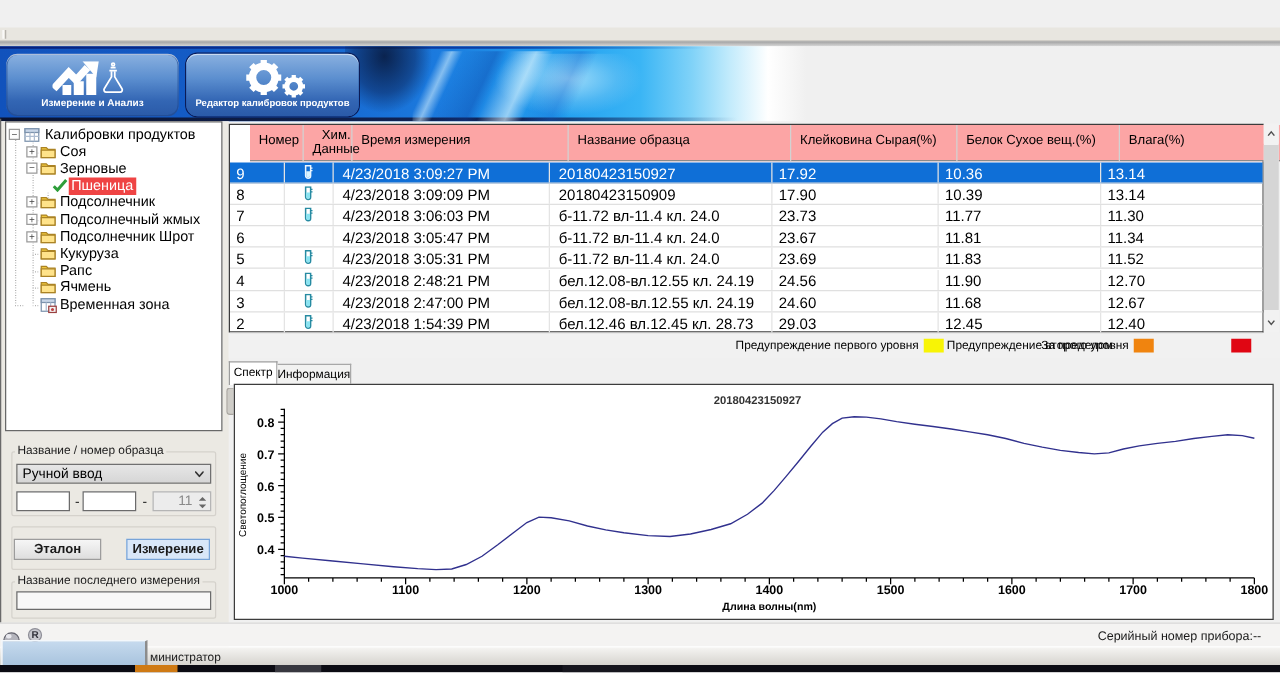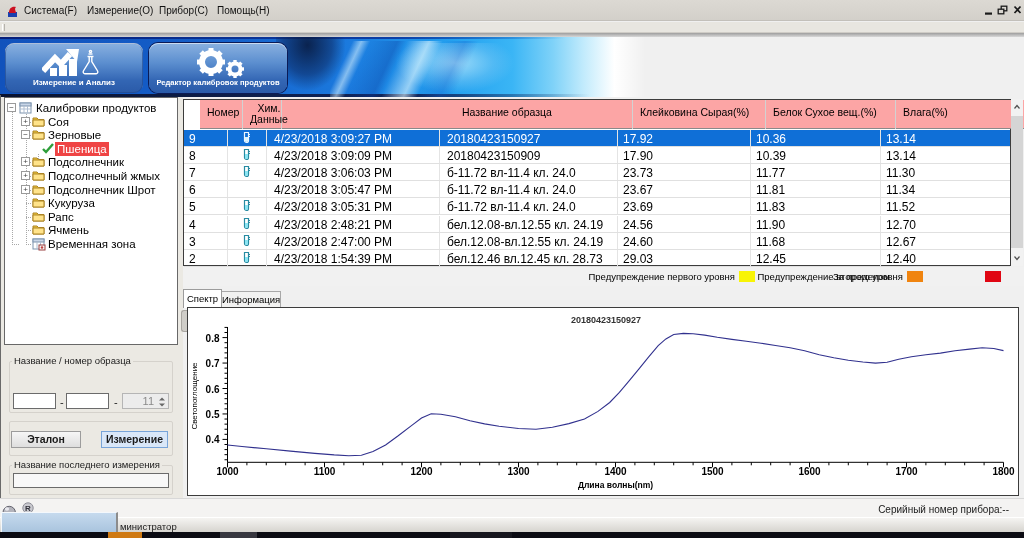--- a/index.html
+++ b/index.html
@@ -76,38 +76,20 @@
   
   #sb1 { left:0; top:498px; width:1024px; height:19px; background:#f4f3f2; border-top:1px solid #d8d8d8; }
   #sb2 { left:0; top:517px; width:1024px; height:15px; background:linear-gradient(#f5f4f2,#d6d4cf); border-top:1px solid #fff; }
   #userbox { left:1px; top:512px; width:117px; height:20px; background:linear-gradient(#c6daee,#a9c4de); border-top:1px solid #f4f8fc; border-left:1px solid #f4f8fc; border-right:2px solid #8c8c8c; }
   #taskbar { left:0; top:532px; width:1024px; height:6px; background:#0b0b13; }
 </style>
 </head>
 <body>
 <div id="root">
 
-  <div class="abs" id="menubar">
-    <svg class="abs" style="left:8px;top:6px" width="10" height="11" viewBox="0 0 10 11">
-      <rect x="0" y="6" width="9" height="5" fill="#1a3fae"></rect>
-      <path d="M1,7 C1,2 4,0 8,1 C6,3 8,5 8,7 Z" fill="#cc1122"></path>
-    </svg>
-    <div class="mitem" style="left:24px">Система(F)</div>
-    <div class="mitem" style="left:87px">Измерение(О)</div>
-    <div class="mitem" style="left:159px">Прибор(С)</div>
-    <div class="mitem" style="left:217px">Помощь(Н)</div>
-    <div id="winbtns">
-      <svg width="44" height="15" viewBox="0 0 44 15">
-        <rect x="7" y="10.5" width="7" height="2.2" fill="#1a1a1a"></rect>
-        <rect x="23.2" y="4.2" width="5.6" height="4.6" fill="none" stroke="#1a1a1a" stroke-width="1.3"></rect>
-        <rect x="20.2" y="7.2" width="5.6" height="4.6" fill="#d8d5cf" stroke="#1a1a1a" stroke-width="1.3"></rect>
-        <path d="M36.5,4.5 L42.5,11 M42.5,4.5 L36.5,11" stroke="#1a1a1a" stroke-width="1.7"></path>
-      </svg>
-    </div>
-  </div>
 
   <div class="abs" id="strip">
       <div class="grip"></div>
     </div>
   <div class="abs" id="silver"></div>
 
   <div class="abs" id="banner">
     <div class="topline"></div>
     <div class="botline"></div>
 
@@ -275,20 +257,25 @@
             <rect x="7" y="7" width="6" height="5" fill="#f3f3f3" stroke="#9a4040"></rect>
             <circle cx="10" cy="9.5" r="1.2" fill="#c04040"></circle>
           </svg></div>
         <div style="position:absolute;left:43px;top:0" class="">Временная зона</div>
       </div>
     </div>
 
   <div class="fs" style="left:9px;top:361px;width:164px;height:52px;">
     <div class="lg">Название / номер образца</div>
   </div>
+  <div class="abs" id="combo">Ручной ввод
+    <svg class="chev" width="7" height="5" viewBox="0 0 7 5">
+        <path d="M0,0 L3.5,4 L7,0" fill="none" stroke="#333" stroke-width="1.3"></path>
+      </svg>
+  </div>
   <div class="tfield" style="left:13px;top:393px;width:43px;height:16px;"></div>
   <div class="dash" style="left:60px;top:396px;">-</div>
   <div class="tfield" style="left:66px;top:393px;width:43px;height:16px;"></div>
   <div class="dash" style="left:114px;top:396px;">-</div>
   <div class="abs" id="spinbox">11
     <svg class="abs" style="right:2px;top:3px" width="8" height="10" viewBox="0 0 8 10">
       <path d="M4,0.5 L7,3.5 L1,3.5 Z" fill="#686868"></path>
       <path d="M4,9.5 L7,6.5 L1,6.5 Z" fill="#686868"></path>
     </svg>
   </div>
@@ -302,20 +289,23 @@
   </div>
   <div class="tfield" style="left:13px;top:473px;width:156px;height:15px;background:#f8f8f8;"></div>
 
   <div class="abs" id="tablebox">
     <div id="thead">
       <div class="th" style="left:0;width:43px">
           <span style="top:7px">Номер</span>
         </div>
       <div class="th" style="left:43px;width:39px">
           <span style="top:3px">Хим.<br>Данные</span>
+        </div>
+      <div class="th" style="left:82px;width:173px">
+          <span style="top:7px">Время измерения</span>
         </div>
       <div class="th" style="left:255px;width:178px">
           <span style="top:7px">Название образца</span>
         </div>
       <div class="th" style="left:433px;width:133px">
           <span style="top:7px">Клейковина Сырая(%)</span>
         </div>
       <div class="th" style="left:566px;width:130px">
           <span style="top:7px">Белок Сухое вещ.(%)</span>
         </div>

